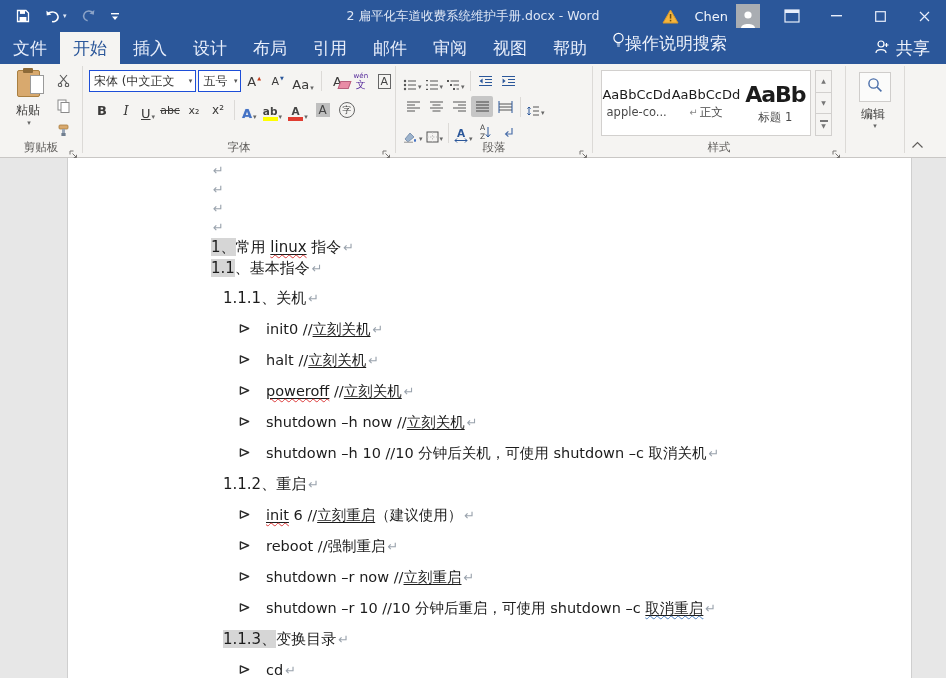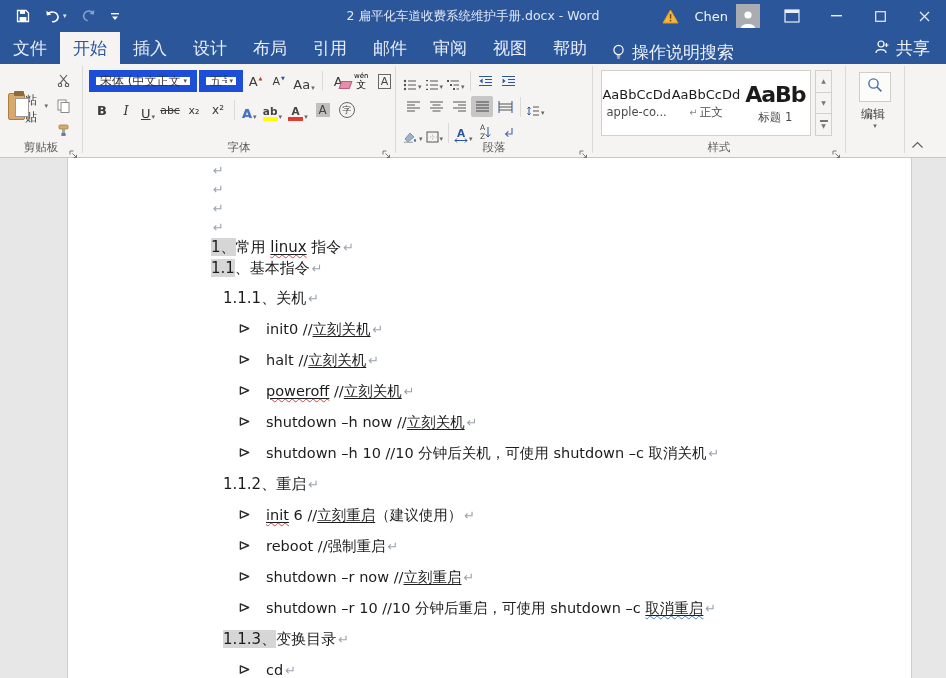--- a/index.html
+++ b/index.html
@@ -15,66 +15,66 @@
   .tb-right { margin-left:auto; display:flex; align-items:center; gap:0; height:32px; }
   .tb-user { display:flex; align-items:center; gap:8px; font-size:13px; color:#f0f4fb; padding:0 10px; }
   .avatar { width:24px; height:24px; background:#a9adb2; display:flex; align-items:flex-end; justify-content:center; overflow:hidden; }
   .winbtn { width:44px; height:32px; display:flex; align-items:center; justify-content:center; color:#e8eefb; font-size:14px; }
   .caret { font-size:7px; color:#dfe7f5; margin-left:2px; }
 
   
   #tabsrow { height:32px; background:#2b579a; display:flex; align-items:stretch; font-size:17px; color:#e8eefb; }
   .tab { display:flex; align-items:center; padding:0 13px; cursor:default; }
   .tab.active { background:#f5f4f2; color:#2b579a; }
-  .tellme { display:flex; align-items:flex-end; gap:7px; padding:0 12px; color:#eef2fa; }
+  .tellme { display:flex; align-items:flex-start; padding:0 12px; color:#eef2fa; }
   .share { margin-left:auto; display:flex; align-items:center; gap:6px; padding:0 16px; color:#eef2fa; }
 
   
   #ribbon { height:94px; background:#f5f4f2; border-bottom:1px solid #c9c7c5; display:flex; position:relative; }
   .rgroup { position:relative; height:100%; padding-top:4px; }
   .gsep { width:1px; background:#dcdad7; margin:2px 0 4px; }
   .glabel { position:absolute; bottom:2px; left:0; right:0; text-align:center; font-size:11.5px; color:#605e5c; }
   .launcher { position:absolute; bottom:3px; right:3px; width:10px; height:10px; }
   .rbtn { display:inline-flex; align-items:center; justify-content:center; border-radius:2px; color:#444; cursor:default; }
   .rbtn.on { background:#c6c6c6; }
   .sm { width:22px; height:21px; }
   .dd { display:inline-flex; align-items:flex-end; }
   .dd .caret { color:#666; margin-left:1px; }
   .minisep { width:1px; height:20px; background:#dcdad7; margin:0 3px; align-self:center; }
 
   
   #g-clipboard { width:82px; }
-  .paste-big { position:absolute; left:8px; top:6px; width:40px; height:72px; display:flex; flex-direction:row; align-items:center; }
+  .paste-big { position:absolute; left:8px; top:6px; width:40px; height:72px; display:flex; flex-direction:column; align-items:center; }
   .clip-ic { position:relative; width:23px; height:27px; }
   .clip-board { position:absolute; inset:0; background:#d8a96e; border:1px solid #a97f40; border-radius:2px; }
   .clip-top { position:absolute; top:-2px; left:6px; width:10px; height:5px; background:#8d6a38; border-radius:1px; }
   .clip-page { position:absolute; right:-4px; top:5px; width:14px; height:19px; background:#fff; border:1px solid #9a9a9a; }
   .paste-label { font-size:12px; color:#3b3a39; margin-top:5px; }
   .clip-col { position:absolute; left:52px; top:6px; display:flex; flex-direction:column; gap:4px; }
 
   
   #g-font { width:312px; }
   .font-row1 { display:flex; align-items:center; gap:2px; padding-left:6px; height:26px; }
   .font-row2 { display:flex; align-items:center; gap:2px; padding-left:8px; height:26px; margin-top:3px; }
-  .combo { height:22px; background:#fff; border:7px solid #1d4ed8; display:flex; align-items:center; font-size:12px; color:#333; padding-left:4px; }
+  .combo { height:22px; background:#fff; border:1px solid #1d4ed8; display:flex; align-items:center; font-size:12px; color:#333; padding-left:4px; }
   .combo .cv { overflow:hidden; white-space:nowrap; }
   .combo .caret { margin-left:auto; padding:0 3px; color:#555; }
   .glyph { font-size:13px; color:#3b3a39; }
   .grow-a::after { content:"▲"; font-size:5px; color:#c43e1c; vertical-align:super; margin-left:1px; }
   .shrink-a::after { content:"▼"; font-size:5px; color:#2b579a; vertical-align:super; margin-left:1px; }
   .ital { font-family:"DejaVu Serif","Liberation Serif",serif; font-style:italic; }
   .uline { text-decoration:underline; }
   .strike { text-decoration:line-through; font-size:11px; }
   .fx-a { color:#4472c4; font-weight:bold; text-shadow:0 0 1px #9ab4e4; }
   .stack-bar { display:flex; flex-direction:column; align-items:center; line-height:1; }
   .stack-bar .t { font-size:10.5px; font-weight:bold; }
   .bar { width:15px; height:3.5px; margin-top:1px; }
   .shadeA { background:#bfbfbf; padding:0 3px; font-size:12px; }
   .circleZ { width:16px; height:16px; border:1px solid #666; border-radius:50%; display:flex; align-items:center; justify-content:center; font-size:9px; color:#444; }
-  .phon { display:flex; flex-direction:column; align-items:center; line-height:1; color:#000000; }
+  .phon { display:flex; flex-direction:column; align-items:center; line-height:1; color:#4c1d95; }
   .phon .p1 { font-size:7px; }
   .phon .p2 { font-size:10px; }
   .abox { border:1px solid #666; padding:0 2px; font-size:11px; }
   .eraserA { position:relative; font-size:13px; color:#3b3a39; }
   .eraserA::after { content:""; position:absolute; right:-8px; bottom:0; width:9px; height:6px; background:#e98ca6; border:1px solid #b95f7d; transform:skewX(-20deg); }
 
   
   #g-paragraph { width:196px; }
   .para-row { display:flex; align-items:center; gap:1px; padding-left:6px; height:25px; }
   .para-row + .para-row { margin-top:1px; }

